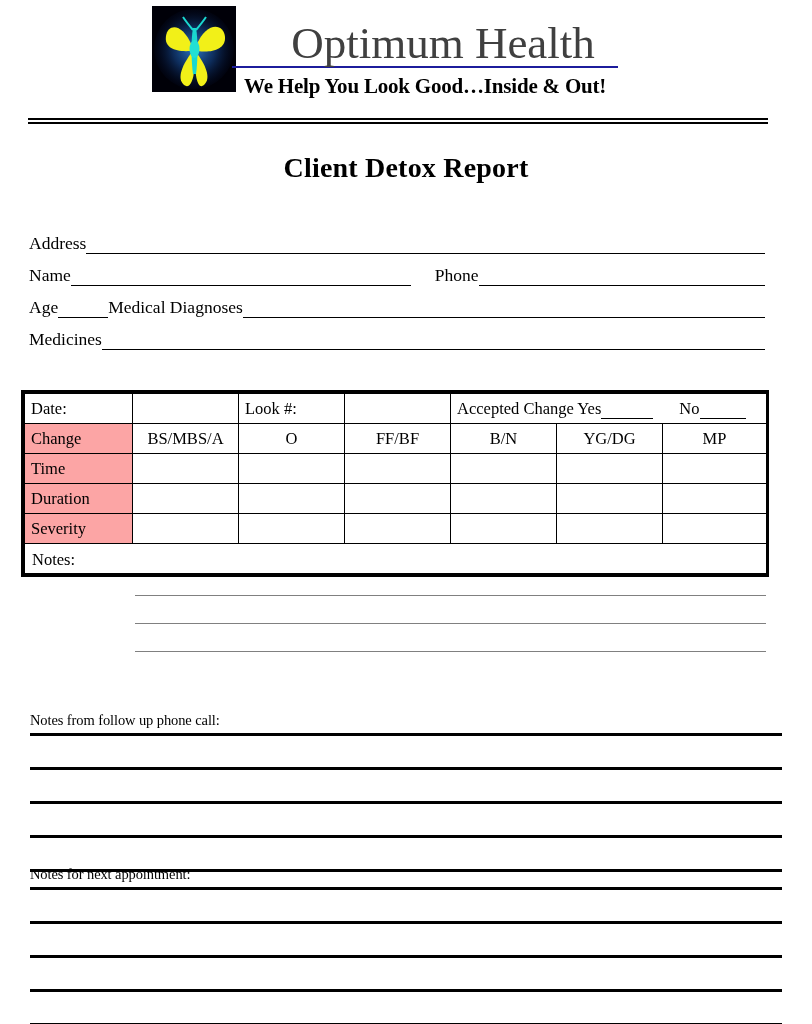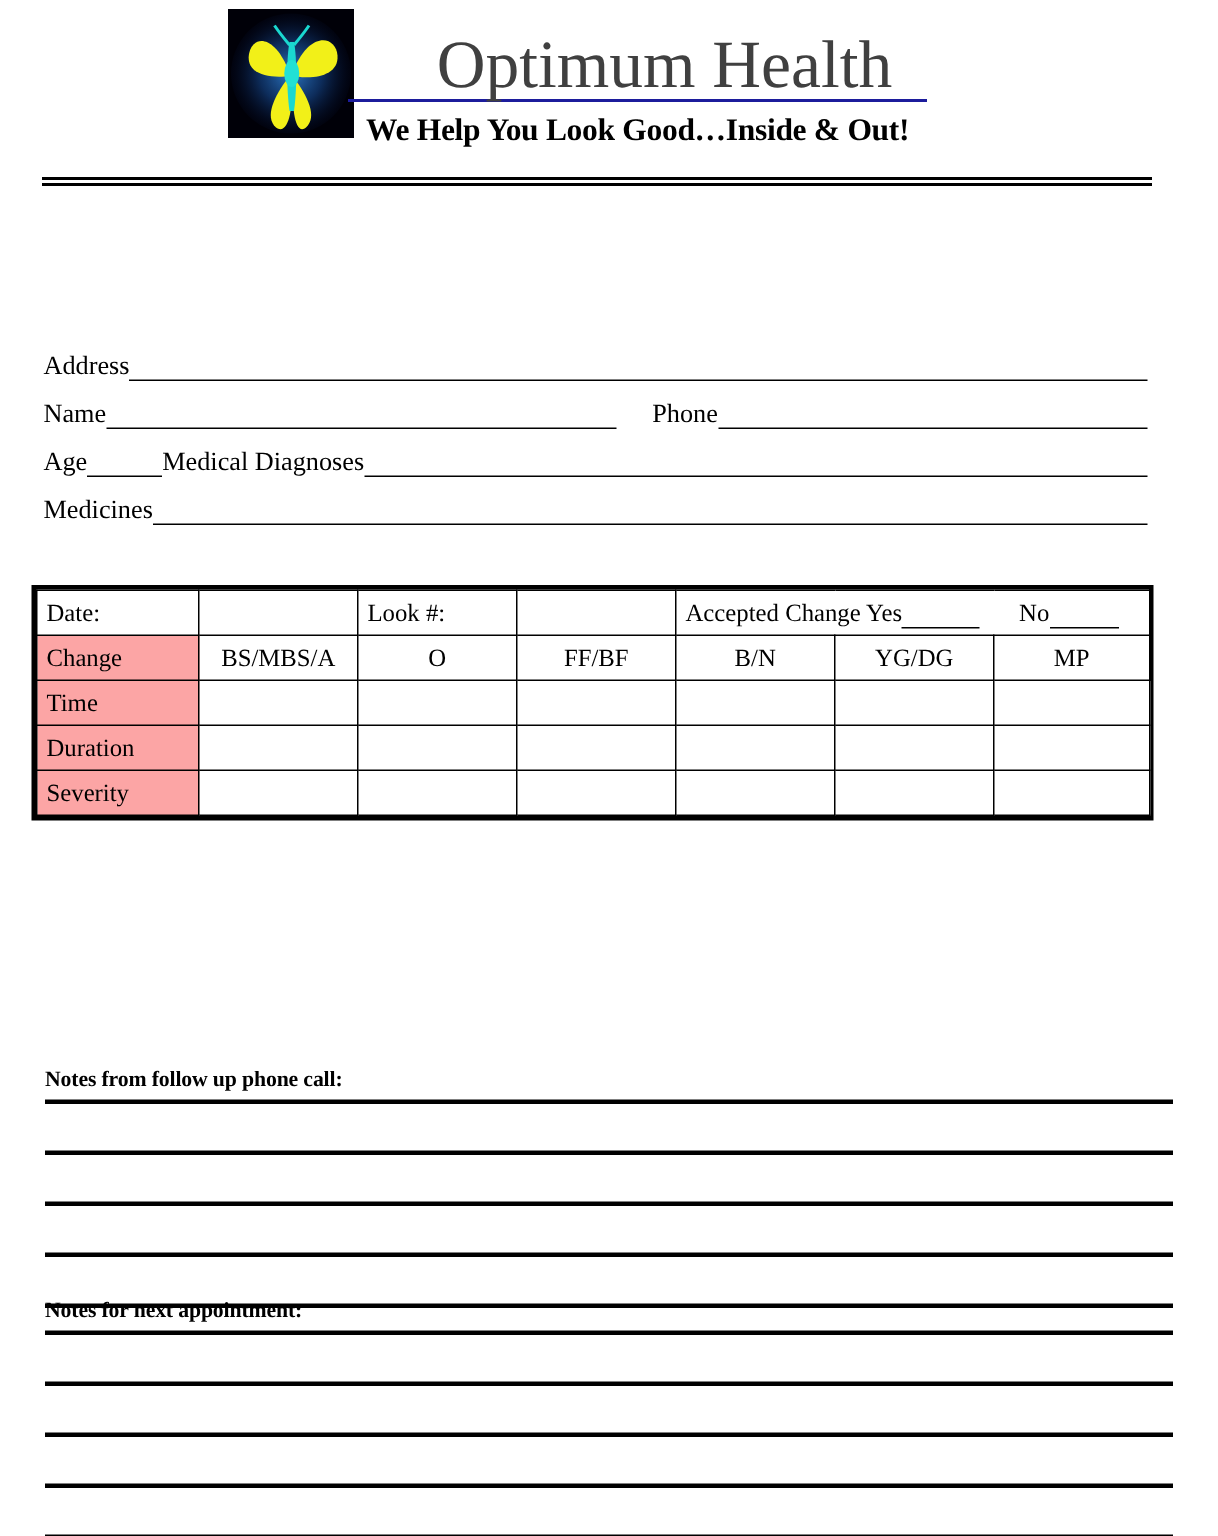--- a/index.html
+++ b/index.html
@@ -220,21 +220,21 @@
   }
 
   
   .block {
     position: absolute;
     left: 30px;
     width: 752px;
   }
   .block-title {
     font-size: 14.5px;
-    font-weight: bold;
+    font-weight: normal;
     letter-spacing: -0.1px;
     padding-bottom: 4px;
   }
   .heavy-rule {
     border-bottom: 3px solid #000;
     height: 0;
   }
   .blank-line {
     border-bottom: 3px solid #000;
     height: 31px;
@@ -274,20 +274,21 @@
     <div class="brand-wrap">
       <div class="brand-name">Optimum Health</div>
       <div class="brand-underline"></div>
       <div class="brand-tagline">We Help You Look Good…Inside &amp; Out!</div>
     </div>
 
   </div>
 
   <div class="double-rule"></div>
 
+  <div class="report-title">Client Detox Report</div>
 
   <div class="fields">
 
     <div class="field-row">
       <span class="f-label">Address</span>
       <span class="f-blank"></span>
     </div>
 
     <div class="field-row">
       <span class="f-label">Name</span>
@@ -367,20 +368,30 @@
         <tr class="data-row">
           <td class="rowlabel">Severity</td>
           <td class="datacell"></td>
           <td class="datacell"></td>
           <td class="datacell"></td>
           <td class="datacell"></td>
           <td class="datacell"></td>
           <td class="datacell lastcell"></td>
         </tr>
 
+        <tr>
+          <td class="notes-cell" colspan="7">
+            <span class="notes-label">Notes:</span>
+            <div class="notes-lines">
+              <div class="notes-line"></div>
+              <div class="notes-line"></div>
+              <div class="notes-line"></div>
+            </div>
+          </td>
+        </tr>
 
       </tbody>
     </table>
   </div>
 
   <div class="block" id="block-followup">
     <div class="block-title">Notes from follow up phone call:</div>
     <div class="heavy-rule"></div>
     <div class="blank-line"></div>
     <div class="blank-line"></div>

